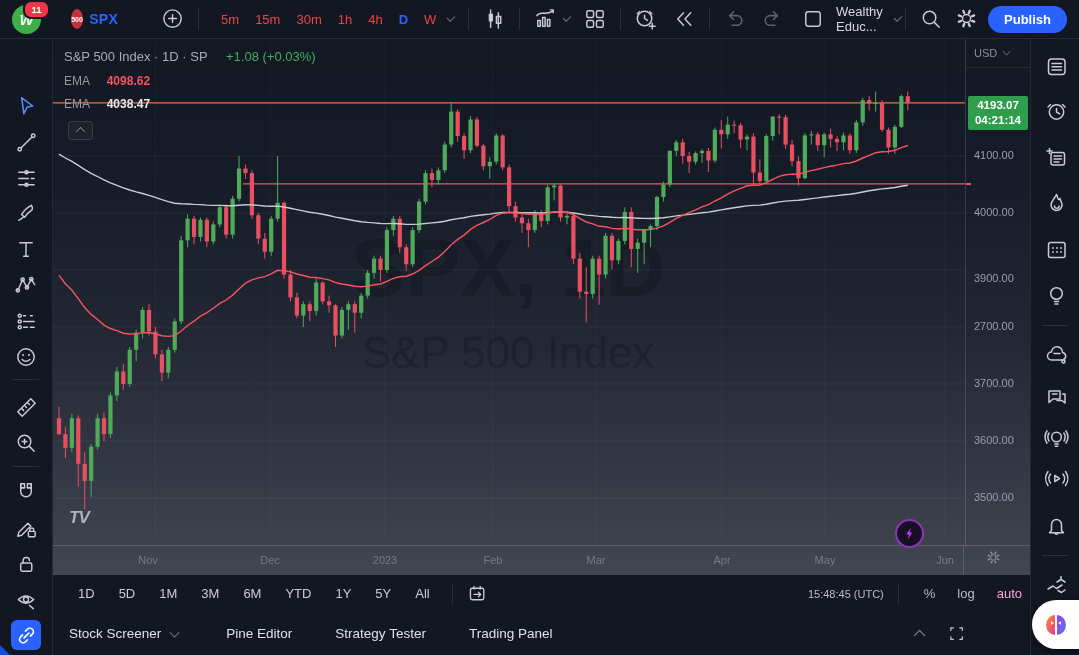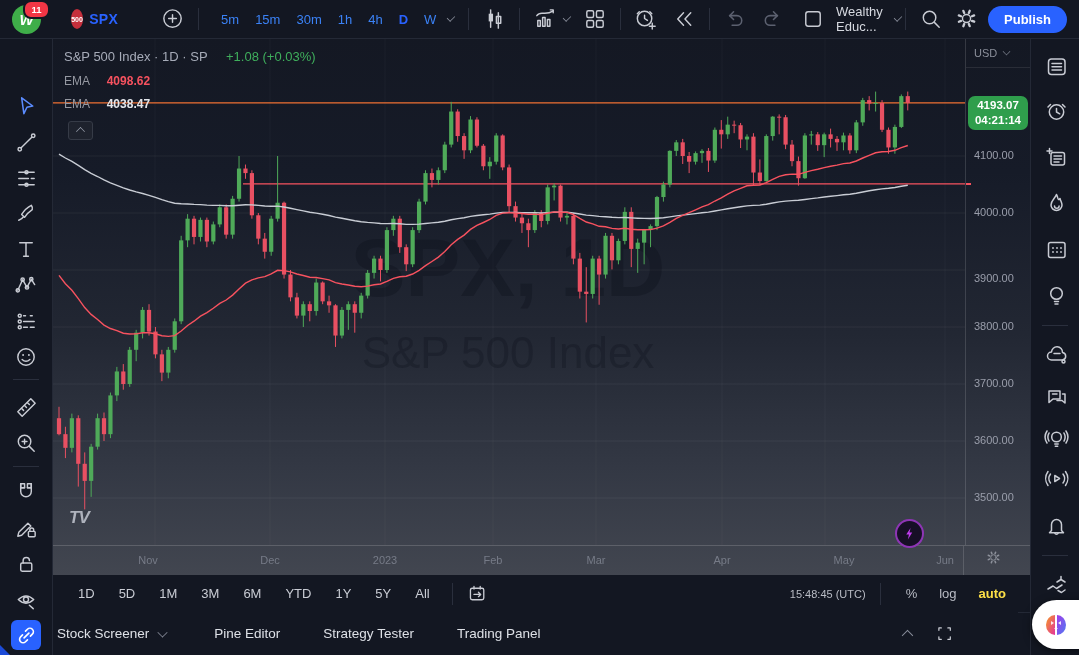--- a/index.html
+++ b/index.html
@@ -15,21 +15,21 @@
   .notif-badge{position:absolute;right:-6px;top:-3px;min-width:17px;height:15px;border-radius:8px;
                background:#f23645;color:#fff;font-size:9.5px;font-weight:bold;display:flex;
                align-items:center;justify-content:center;padding:0 3px;border:2px solid #131722;}
   .sym-badge{width:20px;height:20px;border-radius:50%;background:#c62f3c;color:#fff;font-size:7px;
              font-weight:bold;display:flex;align-items:center;justify-content:center;margin-left:27px;}
   .sym-name{color:#2962ff;font-weight:bold;font-size:14px;margin-left:6px;letter-spacing:.3px;}
   .tb-divider{width:1px;height:22px;background:#2a2f3d;margin:0 10px;flex:0 0 auto;}
   .icon-btn{width:30px;height:30px;display:flex;align-items:center;justify-content:center;
             border-radius:4px;flex:0 0 auto;cursor:pointer;}
   .icon-btn svg{display:block;}
-  .tf{font-size:13px;color:#3b82f6;margin:0 8px;cursor:pointer;}
+  .tf{font-size:13px;color:#ef4444;margin:0 8px;cursor:pointer;}
   .tf.active{color:#2962ff;font-weight:bold;}
   .chev{width:8px;height:8px;display:inline-block;border-right:1.5px solid #8a8f9c;
         border-bottom:1.5px solid #8a8f9c;transform:rotate(45deg) scale(.8);margin:-3px 4px 0 4px;}
   .layout-name{font-size:13px;color:#d6d9e0;margin-left:8px;}
   .publish-btn{margin:0 12px 0 6px;height:27px;padding:0 16px;border-radius:14px;background:#2962ff;
                color:#fff;font-size:13px;font-weight:bold;display:flex;align-items:center;cursor:pointer;}
   
   .left-rail{position:absolute;left:0;top:38px;width:52px;height:617px;background:#131722;
              border-right:1px solid #242936;z-index:20;}
   .rail-item{position:absolute;left:11px;width:30px;height:30px;display:flex;align-items:center;
@@ -78,23 +78,23 @@
   .boost-btn{position:absolute;left:843px;top:481px;width:25px;height:25px;border-radius:50%;
              border:2px solid #8e35b5;background:#170f26;display:flex;align-items:center;
              justify-content:center;z-index:5;cursor:pointer;}
   
   .range-bar{position:absolute;left:52px;top:575px;width:978px;height:37px;background:#131722;
              display:flex;align-items:center;border-bottom:1px solid #242936;z-index:10;}
   .range-item{font-size:13px;color:#c9ccd4;margin:0 12px;cursor:pointer;}
   .rb-right{margin-left:auto;display:flex;align-items:center;}
   .rb-clock{font-size:11px;color:#b9bcc5;cursor:pointer;}
   .rb-opt{font-size:13px;color:#b9bcc5;margin:0 11px;cursor:pointer;}
-  .rb-opt.blue{color:#fde047;font-weight:bold;margin-right:24px;}
+  .rb-opt.blue{color:#f9a8d4;font-weight:normal;margin-right:8px;}
   
-  .bottom-panel{position:absolute;left:40px;top:612px;width:978px;height:43px;background:#131722;
+  .bottom-panel{position:absolute;left:52px;top:612px;width:978px;height:43px;background:#131722;
                 display:flex;align-items:center;z-index:10;}
   .bp-tab{font-size:13.5px;color:#dde0e6;margin-left:17px;margin-right:26px;display:flex;
           align-items:center;cursor:pointer;}
   .bp-right{margin-left:auto;display:flex;align-items:center;margin-right:58px;}
   .corner-accent{position:absolute;left:0;bottom:0;width:0;height:0;z-index:50;
                  border-left:10px solid #1c4bd8;border-top:10px solid transparent;}
 </style>
 </head>
 <body>
 
@@ -638,29 +638,29 @@
       <svg width="13" height="13" viewBox="0 0 24 24">
         <path d="M14 2 L6 14 h5 l-2 9 8 -13 h-5 z" fill="#c13cf0"></path>
       </svg>
     </div>
 
     <div class="price-axis" id="price-axis">
       <div class="usd-row">
         <span>USD</span>
         <span class="chev" style="transform:rotate(45deg) scale(.6);margin-left:5px;"></span>
       </div>
-      <div class="price-badge" id="price-badge" style="background: rgb(47, 158, 76); border-radius: 7px;">
+      <div class="price-badge" id="price-badge" style="background: rgb(47, 158, 76);">
         <div>4193.07</div>
         <div>04:21:14</div>
       </div>
       <div class="axis-mark" style="top:145px;background:#f7525f;"></div>
     <div class="ptick" style="top: 111px;">4100.00</div>
         <div class="ptick" style="top: 168px;">4000.00</div>
         <div class="ptick" style="top: 234px;">3900.00</div>
-        <div class="ptick" style="top: 282px;">3800.00</div>
+        <div class="ptick" style="top: 282px;">2700.00</div>
         <div class="ptick" style="top: 339px;">3700.00</div>
         <div class="ptick" style="top: 396px;">3600.00</div>
         <div class="ptick" style="top: 453px;">3500.00</div>
       </div>
 
     <div class="time-axis" id="time-axis">
       <div class="ta-div"></div>
       <div class="ta-gear"><svg id="i-gear-small" width="22" height="22" viewBox="0 0 27 27">
             <g transform="scale(0.8)">
               <circle cx="13" cy="13" r="4.2" stroke="#8d919b" stroke-width="1.5" fill="none" stroke-linecap="round" stroke-linejoin="round"></circle>
@@ -673,21 +673,21 @@
               <line x1="15.4" y1="7.3" x2="16.3" y2="5.0" stroke="#8d919b" stroke-width="2.4" stroke-linecap="round"></line>
               <line x1="18.7" y1="10.6" x2="20.9" y2="9.7" stroke="#8d919b" stroke-width="2.4" stroke-linecap="round"></line>
             </g>
           </svg></div>
     <div class="ttick" style="left: 96px;">Nov</div>
         <div class="ttick" style="left: 218px;">Dec</div>
         <div class="ttick" style="left: 333px;">2023</div>
         <div class="ttick" style="left: 441px;">Feb</div>
         <div class="ttick" style="left: 544px;">Mar</div>
         <div class="ttick" style="left: 670px;">Apr</div>
-        <div class="ttick" style="left: 792px;">May</div>
+        <div class="ttick" style="left: 773px;">May</div>
         <div class="ttick" style="left: 893px;">Jun</div>
       </div>
   </div>
 
   <div class="range-bar">
     <div id="range-group" style="display:flex;align-items:center;margin-left:14px;">
         <span class="range-item">1D</span>
         <span class="range-item">5D</span>
         <span class="range-item">1M</span>
         <span class="range-item">3M</span>

